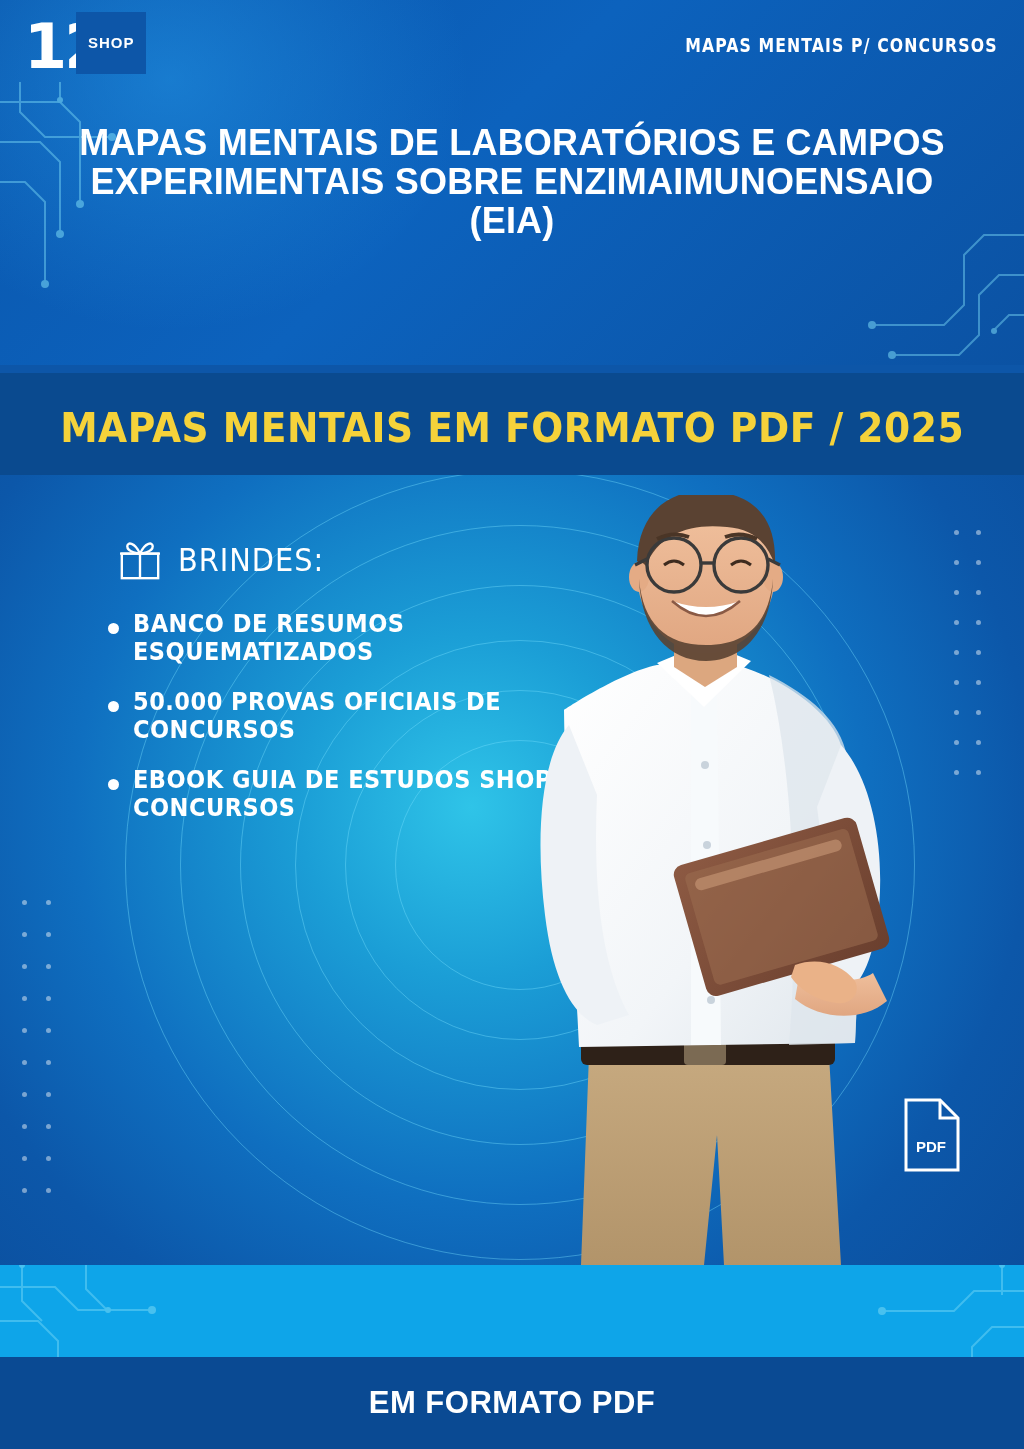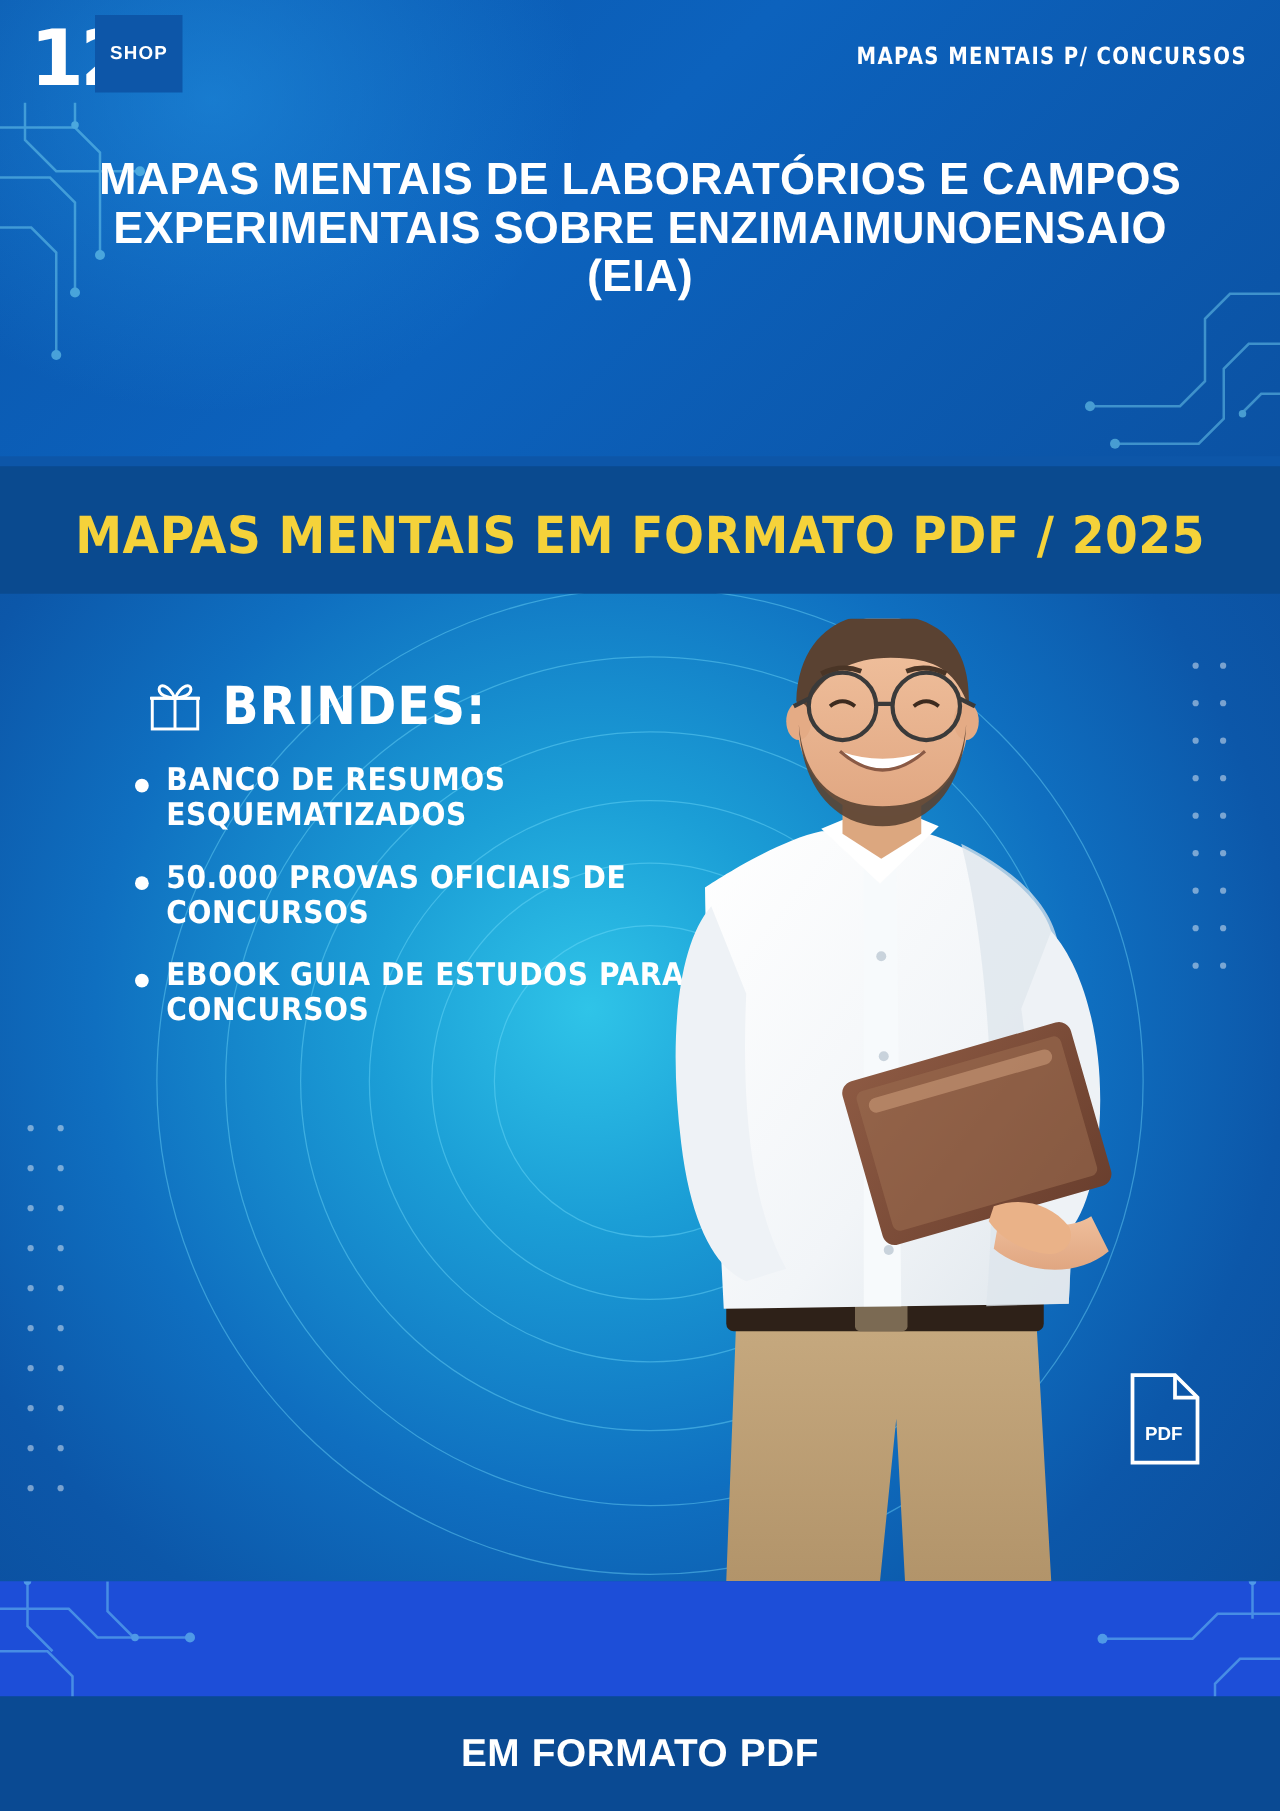--- a/index.html
+++ b/index.html
@@ -83,21 +83,21 @@
   .ring {
     position:absolute; border:1px solid rgba(120,225,255,.40);
     border-radius:50%; left:50%; top:50%; transform:translate(-50%,-50%);
   }
 
   .brindes-head {
     position:absolute; left:118px; top:65px;
     display:flex; align-items:center; gap:16px;
   }
   .brindes-label {
-    color:#ffffff; font-size:42px; font-weight:bold; letter-spacing:1px;
+    color:#ffffff; font-size:32px; font-weight:normal; letter-spacing:1px;
     font-family:"DejaVu Sans Condensed","Liberation Sans",sans-serif;
   }
   .gift-icon { width:44px; height:40px; }
 
   .bullets { position:absolute; left:108px; top:135px; width:470px; }
   .bullet-item {
     display:flex; align-items:flex-start; gap:14px; margin-bottom:22px;
   }
   .dot {
     width:11px; height:11px; border-radius:50%; background:#ffffff;
@@ -118,21 +118,21 @@
 
   
   .person { position:absolute; right:55px; bottom:0; width:500px; height:770px; }
 
   
   .pdf-icon { position:absolute; right:62px; bottom:92px; width:62px; height:76px; }
 
   
   .footer {
     position:absolute; bottom:0; left:0; width:1024px; height:184px;
-    background:#1d4ed8; overflow:hidden;margin-top:40px;
+    background:#0ea5e9; overflow:hidden;margin-top:40px;
   }
   .footer-strip {
     position:absolute; bottom:0; left:0; width:1024px; height:92px;
     background:#0a4a93;
     display:flex; align-items:center; justify-content:center;
   }
   .footer-text {
     color:#ffffff; font-size:31px; font-weight:bold; letter-spacing:.5px;
   }
 </style>
@@ -260,21 +260,21 @@
       <div class="bullet-item">
         <span class="dot"></span>
         <span class="bullet-text">BANCO DE RESUMOS ESQUEMATIZADOS</span>
       </div>
       <div class="bullet-item">
         <span class="dot"></span>
         <span class="bullet-text">50.000 PROVAS OFICIAIS DE CONCURSOS</span>
       </div>
       <div class="bullet-item">
         <span class="dot"></span>
-        <span class="bullet-text">EBOOK GUIA DE ESTUDOS PARA CONCURSOS</span>
+        <span class="bullet-text">EBOOK GUIA DE ESTUDOS SHOP CONCURSOS</span>
       </div>
     </div>
 
     <svg class="person" viewBox="0 0 500 770">
       <defs>
         <linearGradient id="shirt" x1="0" y1="0" x2="1" y2="1">
           <stop offset="0%" stop-color="#ffffff"></stop>
           <stop offset="60%" stop-color="#f2f5f8"></stop>
           <stop offset="100%" stop-color="#dfe6ec"></stop>
         </linearGradient>

